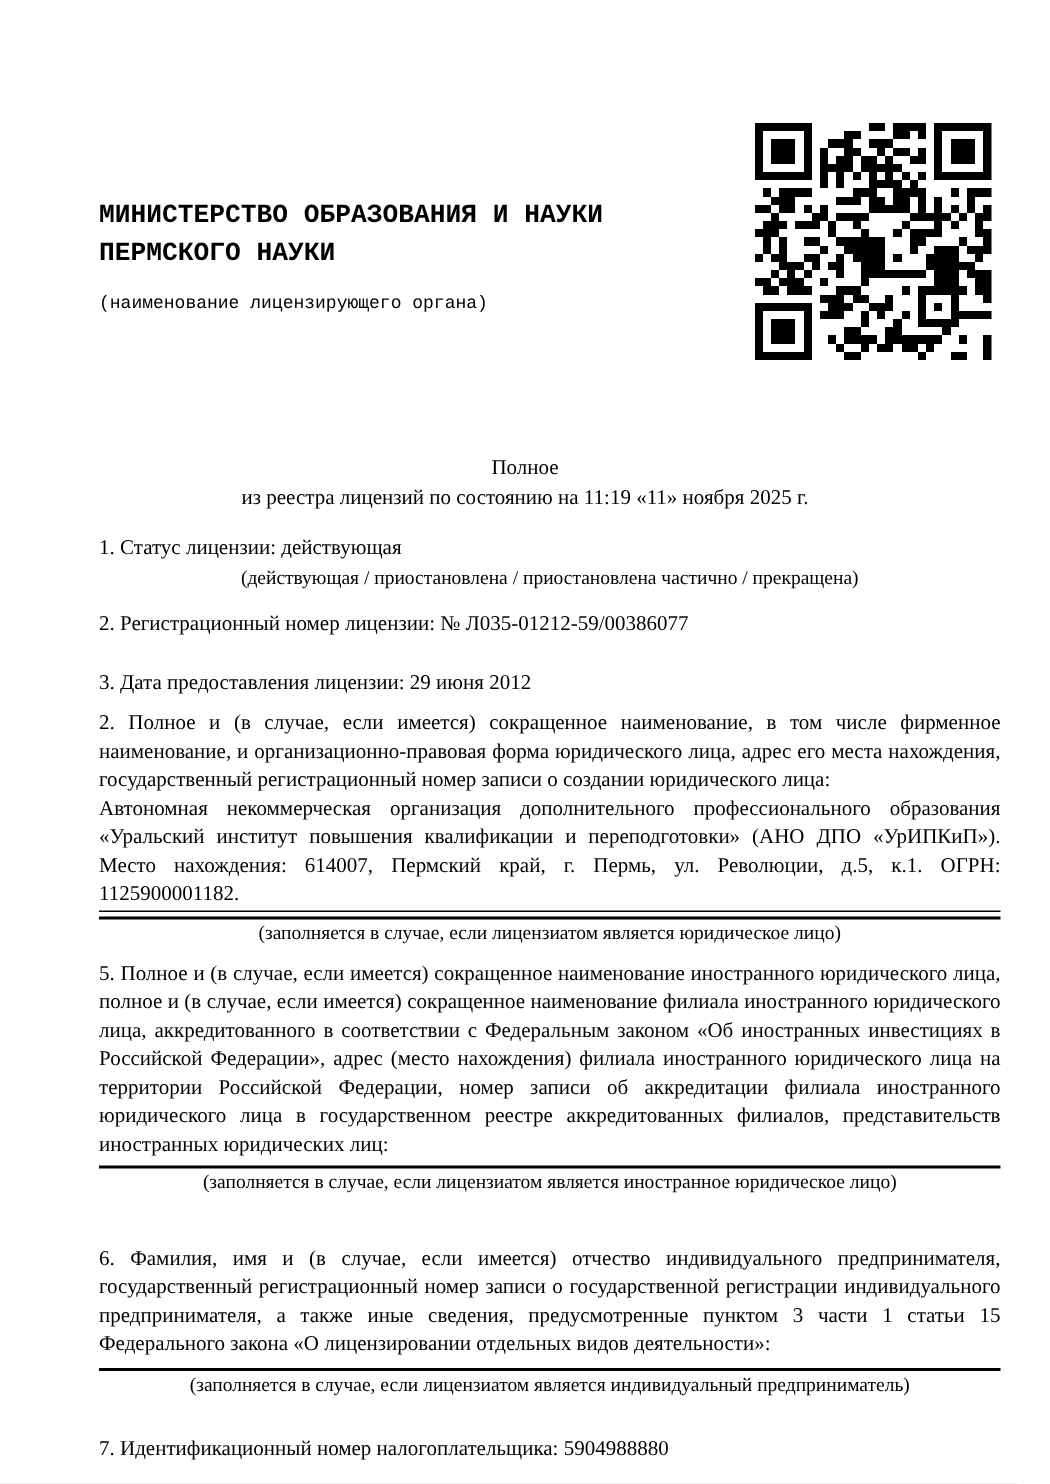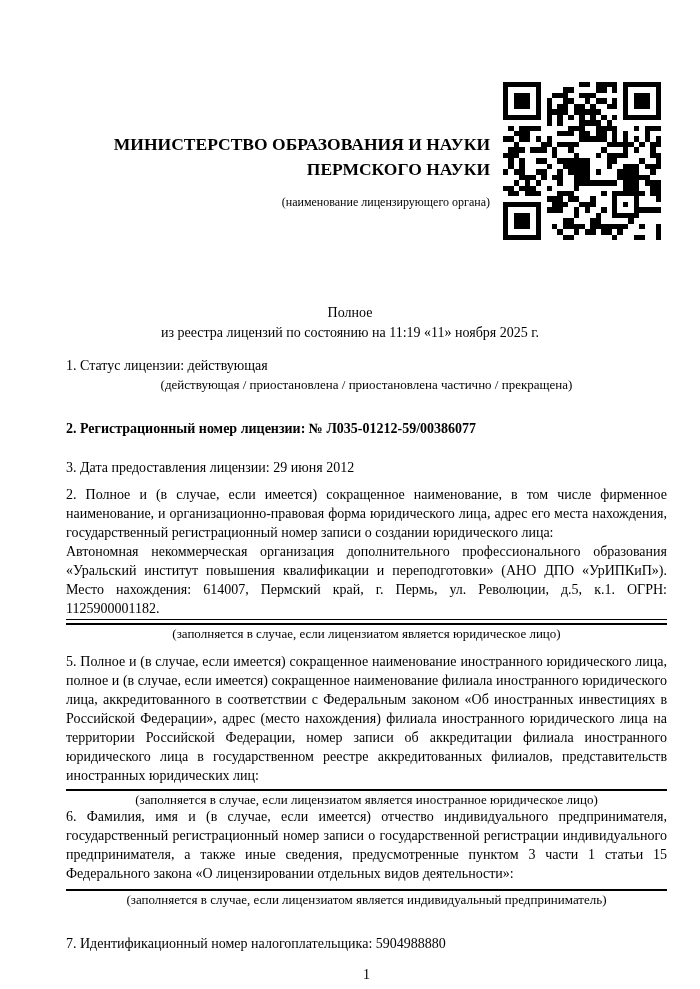--- a/index.html
+++ b/index.html
@@ -6,35 +6,35 @@
   .doc{
     width:700px;height:989px;margin:0 auto;position:relative;
     background:#ffffff;color:#000;
     font-family:"Liberation Serif","DejaVu Serif",serif;
     overflow:hidden;
   }
   p{margin:0;}
   .header-area{position:relative;height:303px;}
   .ministry{
     position:absolute;left:66px;top:132px;width:424px;
-    text-align:right;font-weight:bold;font-size:17.5px;line-height:25px;
+    text-align:left;font-weight:bold;font-size:17.5px;line-height:25px;font-family:Liberation Mono, monospace;
   }
   .ministry-caption{font-weight:normal;font-size:12px;line-height:13px;margin-top:14px;}
   .qr{position:absolute;left:503px;top:82px;width:158px;height:158px;}
   .title{text-align:center;font-size:14px;line-height:20px;}
   .content{padding-left:66px;padding-right:33px;font-size:14px;line-height:19px;}
   .just{text-align:justify;}
   .caption{font-size:13px;line-height:13px;text-align:center;color:#000;}
   .i1{margin-top:13px;}
   .i1 .caption{margin-top:3px;}
-  .i2{margin-top:28px;font-weight:bold;}
+  .i2{margin-top:16px;}
   .i3{margin-top:20px;font-family:Liberation Serif, serif;}
   .i4{margin-top:8px;}
   .i5{margin-top:12px;}
-  .i6{margin-top:1px;}
+  .i6{margin-top:36px;}
   .i7{margin-top:28px;}
   .dline{margin-top:1px;height:3px;border-top:1px solid #000;border-bottom:2px solid #000;}
   .sline5{margin-top:4px;height:0;border-top:2px solid #000;}
   .sline6{margin-top:6px;height:0;border-top:2px solid #000;}
   .rule-caption{margin-top:2px;}
   .page-number{text-align:center;font-size:14px;line-height:19px;margin-top:12px;}
 </style>
 </head>
 <body>
 

